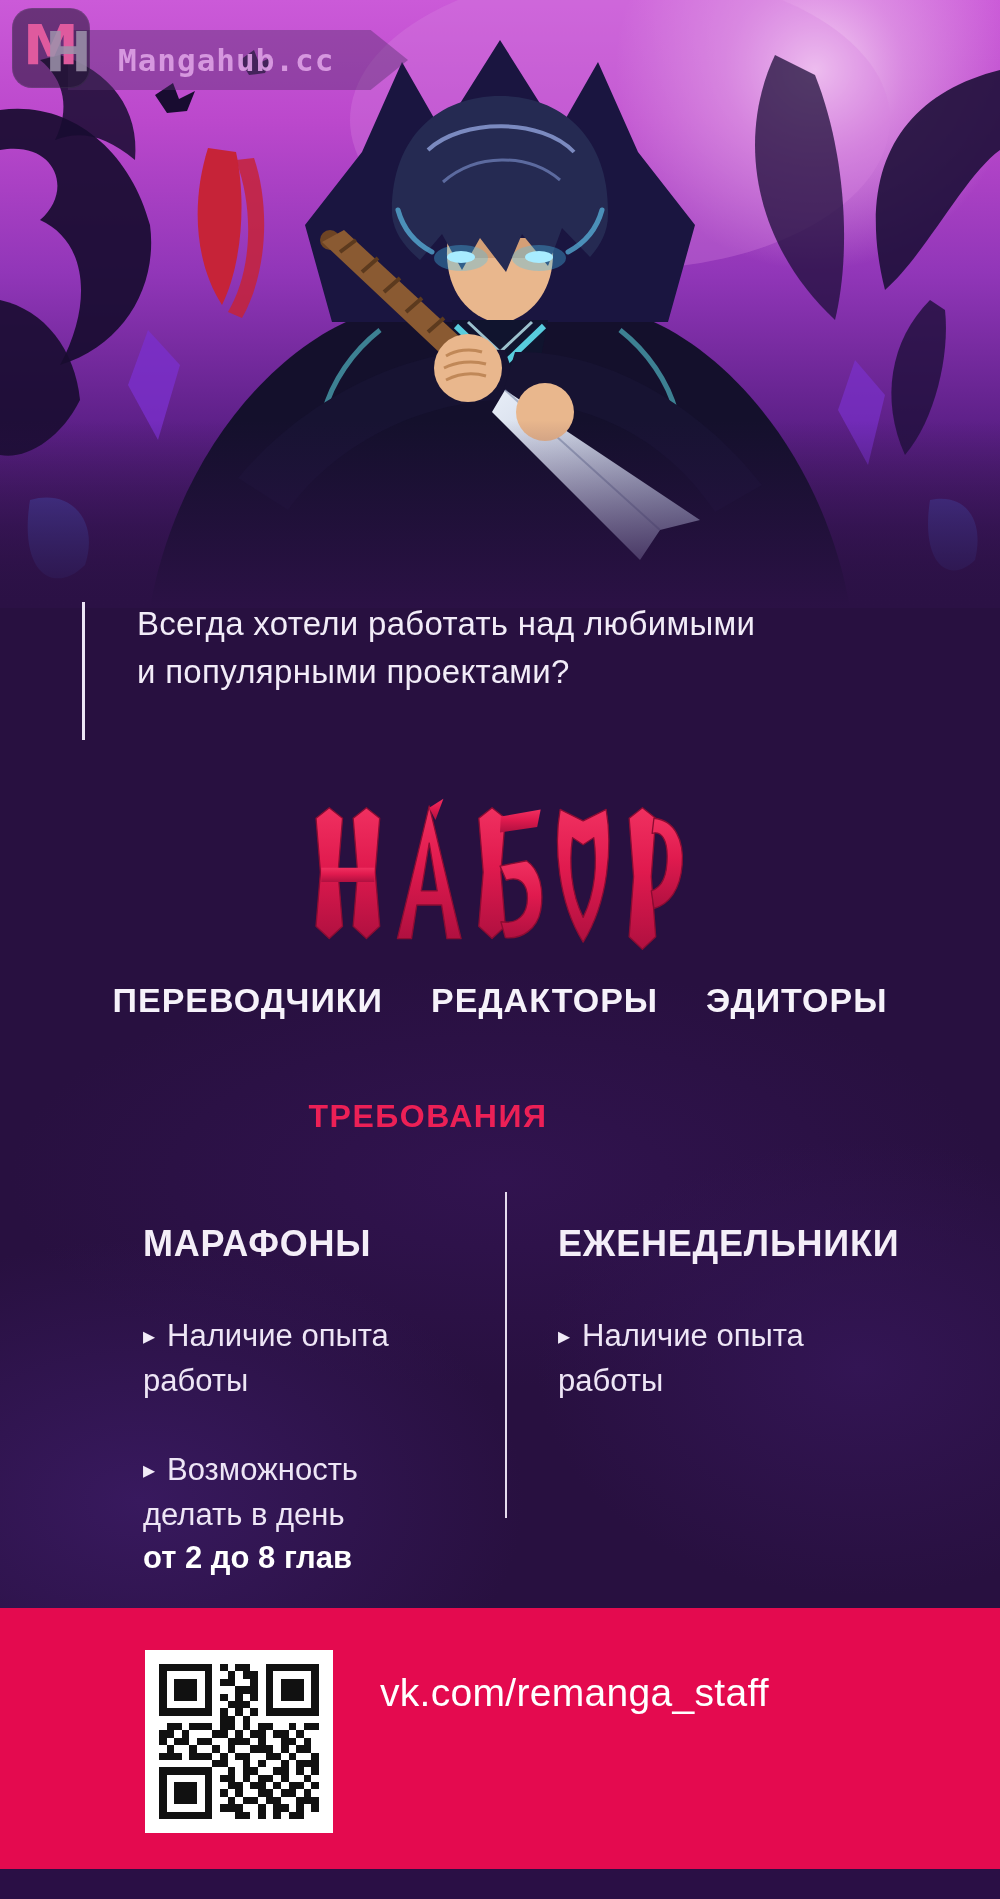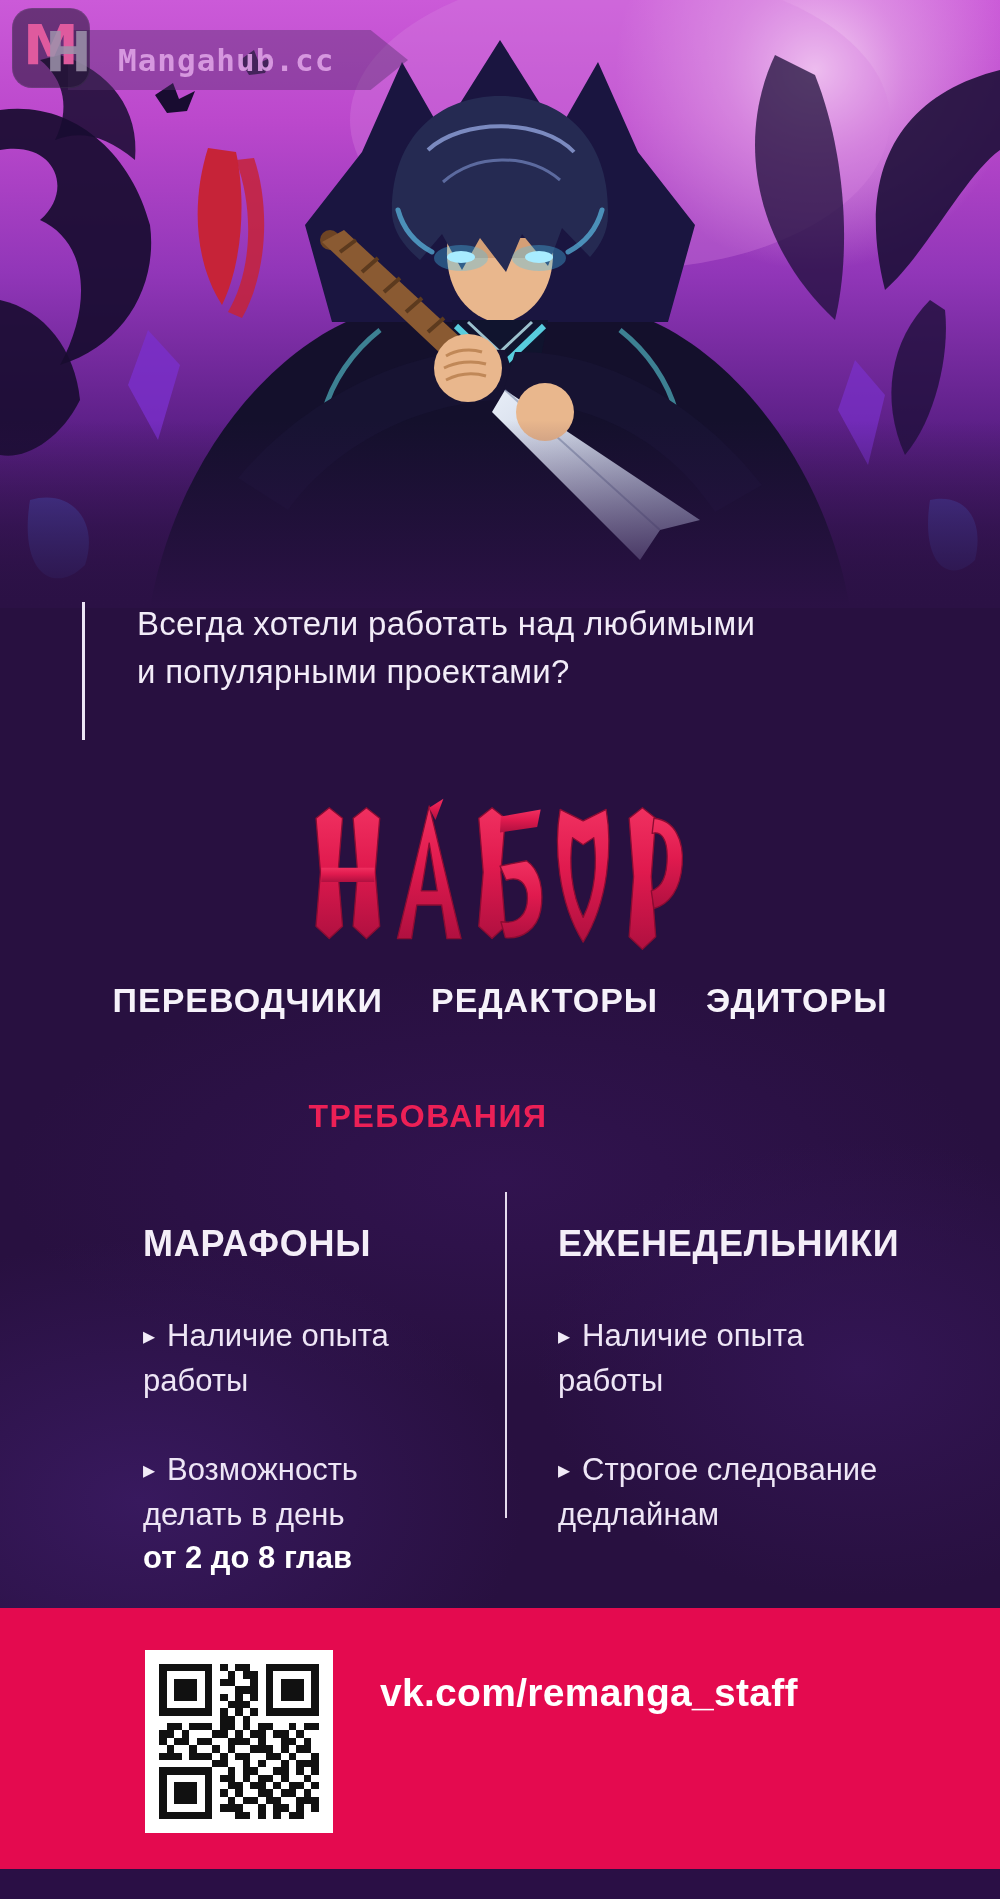--- a/index.html
+++ b/index.html
@@ -61,21 +61,21 @@
   .b-line{font-size:31px;line-height:43px;font-weight:400;color:#eee6f6;}
   .b-line .arrow{display:inline-block;margin-right:12px;font-size:24px;transform:translateY(-2px);color:#f2ecf8;}
   .b-line.bold{font-weight:700;color:#ffffff;}
 
   
   .pink-band{position:absolute;left:0;top:1608px;width:1000px;height:261px;background:#e40a4f;}
   .qr-box{position:absolute;left:145px;top:1650px;width:188px;height:183px;background:#ffffff;box-sizing:border-box;padding:14px;}
   .qr-box svg{width:100%;height:100%;display:block;fill:#111111;shape-rendering:crispEdges;}
   .contact{position:absolute;left:380px;top:1668px;color:#ffffff;}
   .contact .label{font-size:37px;font-weight:400;letter-spacing:.4px;line-height:46px;}
-  .contact .link{font-size:39px;font-weight:700;letter-spacing:.3px;line-height:50px;text-align:center;}
+  .contact .link{font-size:39px;font-weight:400;letter-spacing:.3px;line-height:50px;text-align:center;}
 
   .footer-strip{position:absolute;left:0;top:1869px;width:1000px;height:30px;background:#2a0f45;}
 </style>
 </head>
 <body>
 
 <div class="poster">
 
   <svg class="art" viewBox="0 0 1000 608" aria-hidden="true">
     <defs>
@@ -243,24 +243,20 @@
       <div class="b-line">делать в день</div>
       <div class="b-line bold">от 2 до 8 глав</div>
     </div>
   </div>
 
   <div class="col col-right">
     <h3>ЕЖЕНЕДЕЛЬНИКИ</h3>
     <div class="bullet-group">
       <div class="b-line"><span class="arrow">▸</span><span>Наличие опыта</span></div>
       <div class="b-line">работы</div>
-    </div>
-    <div class="bullet-group second">
-      <div class="b-line"><span class="arrow">▸</span><span>Строгое следование</span></div>
-      <div class="b-line">дедлайнам</div>
     </div>
   </div>
 
   <div class="pink-band"></div>
   <div class="qr-box">
     <svg viewBox="0 0 21 21" preserveAspectRatio="none" aria-hidden="true">
         <rect x="0" y="0" width="1" height="1"></rect>
         <rect x="1" y="0" width="1" height="1"></rect>
         <rect x="2" y="0" width="1" height="1"></rect>
         <rect x="3" y="0" width="1" height="1"></rect>

